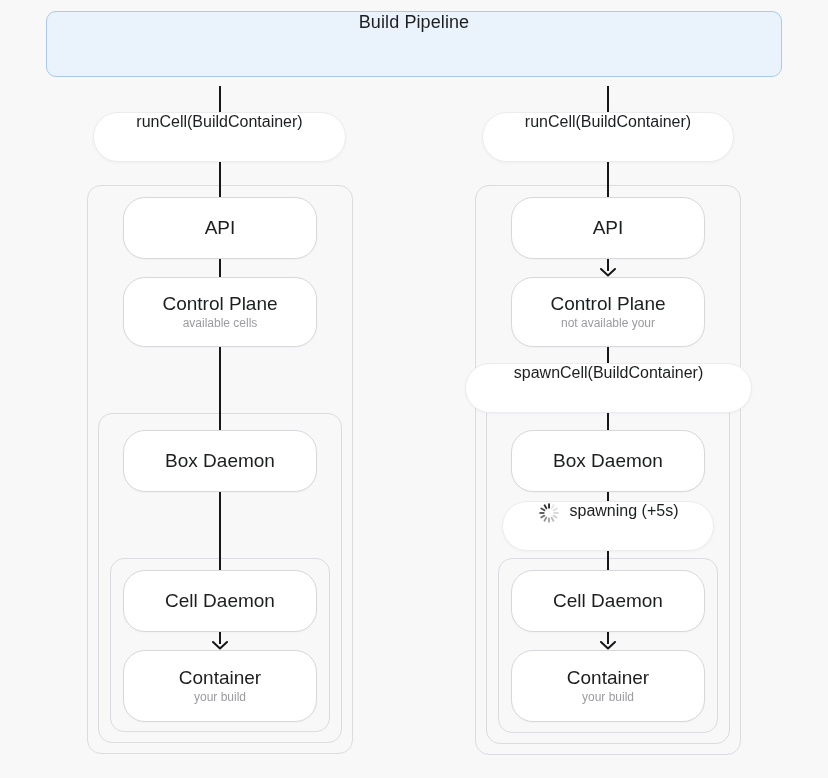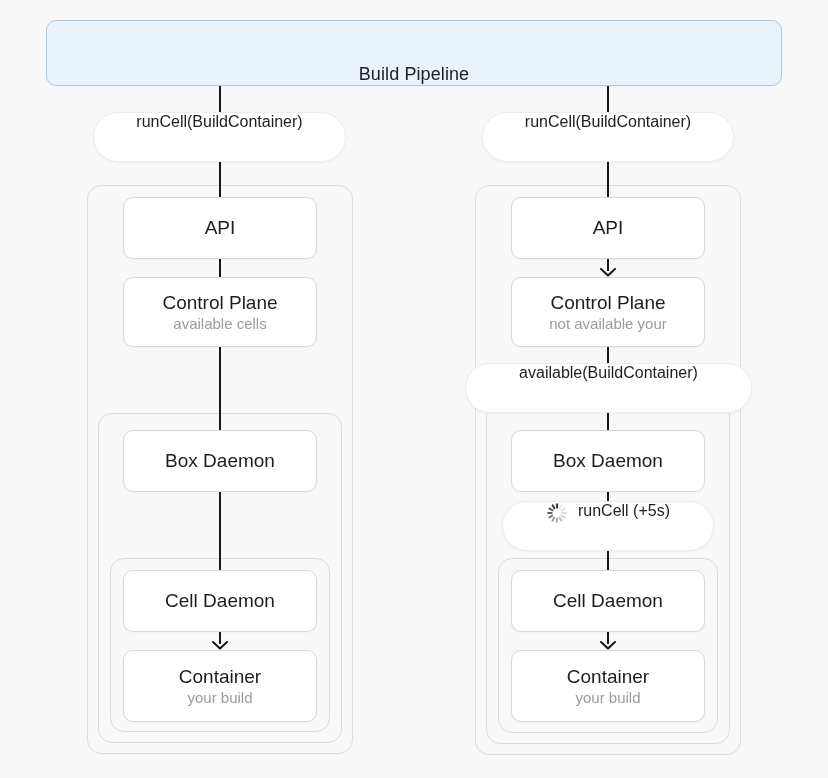--- a/index.html
+++ b/index.html
@@ -19,45 +19,45 @@
   body{
     background:var(--page-bg);
     font-family:"Liberation Sans","DejaVu Sans",sans-serif;
     color:var(--title-text);
     position:relative;
     overflow:hidden;
   }
   .abs{position:absolute;}
   
   .pipeline-header{
-    left:46px;top:20px;width:736px;height:66px;
+    left:46px;top:11px;width:736px;height:66px;
     background:var(--header-bg);
     border:1px solid var(--header-border);
     border-radius:10px;
-    display:flex;align-items:flex-end;justify-content:center;
+    display:flex;align-items:flex-start;justify-content:center;
     font-size:18px;font-weight:500;letter-spacing:.1px;
     z-index:3;
   }
   
   .group{
     border:1px solid var(--group-border);
     border-radius:14px;
     z-index:1;
   }
   
   .node{
     background:var(--node-bg);
     border:1px solid var(--node-border);
-    border-radius:10px;
+    border-radius:22px;
     display:flex;flex-direction:column;align-items:center;justify-content:center;
     gap:2px;z-index:3;
     box-shadow:0 1px 2px rgba(0,0,0,.03);
   }
   .node .title{font-size:19px;font-weight:500;line-height:1.15;}
-  .node .subtitle{font-size:15px;font-weight:400;color:var(--subtitle-text);line-height:1.1;}
+  .node .subtitle{font-size:12px;font-weight:400;color:var(--subtitle-text);line-height:1.1;}
   
   .pill{
     background:var(--node-bg);
     border:1px solid var(--pill-border);
     border-radius:26px;
     display:flex;justify-content:center;
     font-size:16px;z-index:3;gap:10px;
     box-shadow:0 1px 3px rgba(0,0,0,.04);
   }
   
@@ -131,21 +131,21 @@
 <div class="abs chev" style="left:599px;top:641px;">
   <svg width="18" height="9" viewBox="0 0 18 9">
       <polyline points="2,1 9,7.5 16,1" fill="none" stroke="#17171a" stroke-width="2" stroke-linecap="round" stroke-linejoin="round"></polyline>
     </svg>
 </div>
 
 <div class="abs pill" style="left:482px;top:112px;width:252px;height:50px;">
   <span>runCell(BuildContainer)</span>
 </div>
 <div class="abs pill" style="left:465px;top:363px;width:287px;height:50px;">
-  <span>available(BuildContainer)</span>
+  <span>spawnCell(BuildContainer)</span>
 </div>
 <div class="abs pill" style="left:502px;top:501px;width:212px;height:50px;">
   <span class="spinner">
     <svg width="22" height="22" viewBox="0 0 22 22" fill="#2c2c30">
       <g transform="rotate(0 11 11)">
           <rect x="10.1" y="1.2" width="1.9" height="5.4" rx=".95" opacity="1"></rect>
         </g>
       <g transform="rotate(30 11 11)">
           <rect x="10.1" y="1.2" width="1.9" height="5.4" rx=".95" opacity=".12"></rect>
         </g>
@@ -174,21 +174,21 @@
           <rect x="10.1" y="1.2" width="1.9" height="5.4" rx=".95" opacity=".76"></rect>
         </g>
       <g transform="rotate(300 11 11)">
           <rect x="10.1" y="1.2" width="1.9" height="5.4" rx=".95" opacity=".86"></rect>
         </g>
       <g transform="rotate(330 11 11)">
           <rect x="10.1" y="1.2" width="1.9" height="5.4" rx=".95" opacity=".95"></rect>
         </g>
     </svg>
   </span>
-  <span>runCell (+5s)</span>
+  <span>spawning (+5s)</span>
 </div>
 
 <div class="abs node" style="left:511px;top:197px;width:194px;height:62px;">
   <span class="title">API</span>
 </div>
 <div class="abs node" style="left:511px;top:277px;width:194px;height:70px;">
   <span class="title">Control Plane</span>
   <span class="subtitle">not available your</span>
 </div>
 <div class="abs node" style="left:511px;top:430px;width:194px;height:62px;">

